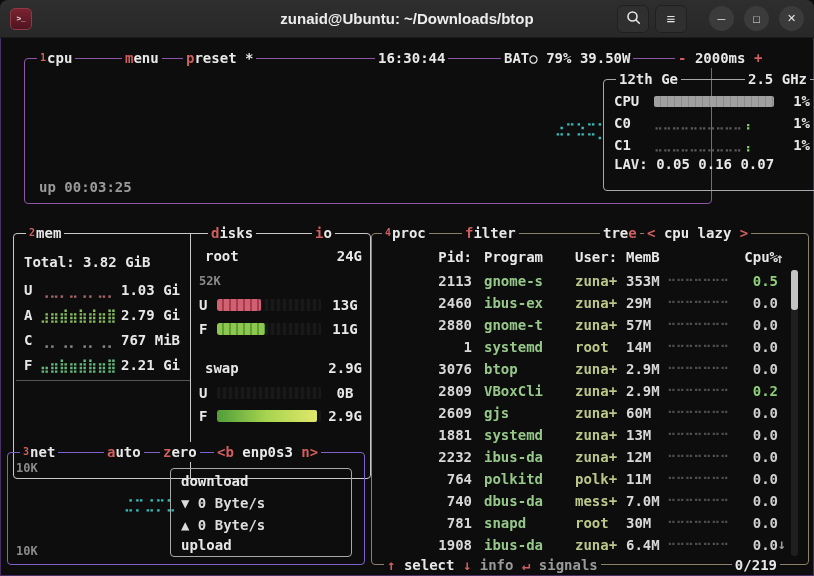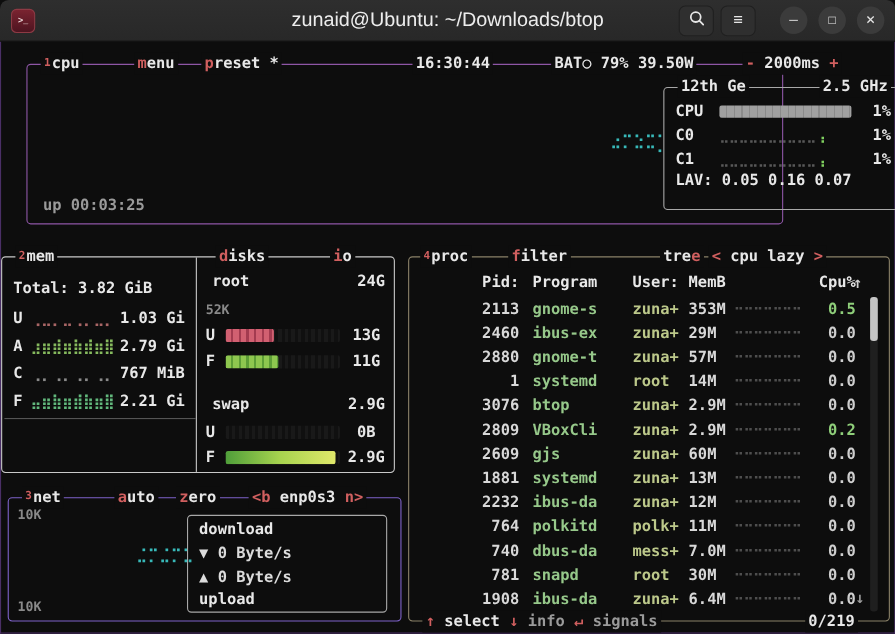--- a/index.html
+++ b/index.html
@@ -17,21 +17,21 @@
   }
   .app-icon {
     width: 22px; height: 22px; border-radius: 5px;
     background: linear-gradient(#7a2330,#4e1420);
     border: 1px solid #8d3a44;
     color: #f0dede; font-size: 8px; font-weight: bold;
     display: flex; align-items: center; justify-content: center;
   }
   .tb-title {
     position: absolute; left: 50%; transform: translateX(-50%);
-    color: #ededed; font-weight: normal; font-size: 18px; white-space: nowrap;
+    color: #ededed; font-weight: bold; font-size: 15px; white-space: nowrap;
   }
   .tb-right { margin-left: auto; display: flex; align-items: center; }
   .hbtn {
     width: 32px; height: 28px; border-radius: 6px; background: #2f2f2f;
     border: 1px solid #202020; color: #e6e6e6;
     display: flex; align-items: center; justify-content: center;
     font-size: 15px; margin-left: 6px;
   }
   .wbtn {
     width: 25px; height: 25px; border-radius: 50%; background: #3b3b3b;
@@ -195,21 +195,21 @@
           <span class="dotmeter"><span>⣀⣀⣀⣀⣀⣀⣀⣀⣀⣀</span><span class="dtick">⢠</span></span>
           <span class="cpct">1%</span>
         </div>
         <div class="lav">LAV: 0.05 0.16 0.07</div>
       </div>
     </div>
 
     <div class="uptime">up 00:03:25</div>
   </div>
 
-  <div class="box" style="left:0;top:195px;width:358px;height:197px;border-color:#c9c9c9">
+  <div class="box" style="left:12px;top:195px;width:358px;height:246px;border-color:#c9c9c9">
     <div class="blabel" style="left:12px">
       <span class="bnum">2</span><span class="bt">mem</span>
     </div>
     <div class="blabel" style="left:194px">
       <span class="bk">d</span><span class="bt">isks</span>
     </div>
     <div class="blabel" style="left:298px">
       <span class="bk">i</span><span class="bt">o</span>
     </div>
     <div class="vdiv" style="left:176px"></div>
@@ -283,21 +283,21 @@
   <div class="box" style="left:6px;top:414px;width:358px;height:113px;border-color:#7e62c9">
     <div class="blabel" style="left:12px">
       <span class="bnum">3</span><span class="bt">net</span>
     </div>
     <div class="blabel" style="left:96px">
       <span class="bk">a</span><span class="bt">uto</span>
     </div>
     <div class="blabel" style="left:152px">
       <span class="bk">z</span><span class="bt">ero</span>
     </div>
-    <div class="blabel" style="left:218px">
+    <div class="blabel" style="left:206px">
       <span class="bk">&lt;b</span> <span class="bt">enp0s3</span> <span class="bk">n&gt;</span>
     </div>
 
     <div class="nscale" style="top:8px">10K</div>
     <div class="nscale" style="bottom:6px">10K</div>
     <div class="graph" style="left:116px;top:44px">
       <div>⠐⠒⠐⠒⠂</div>
       <div>⠒⠂⠒⠂⠒</div>
     </div>
 

